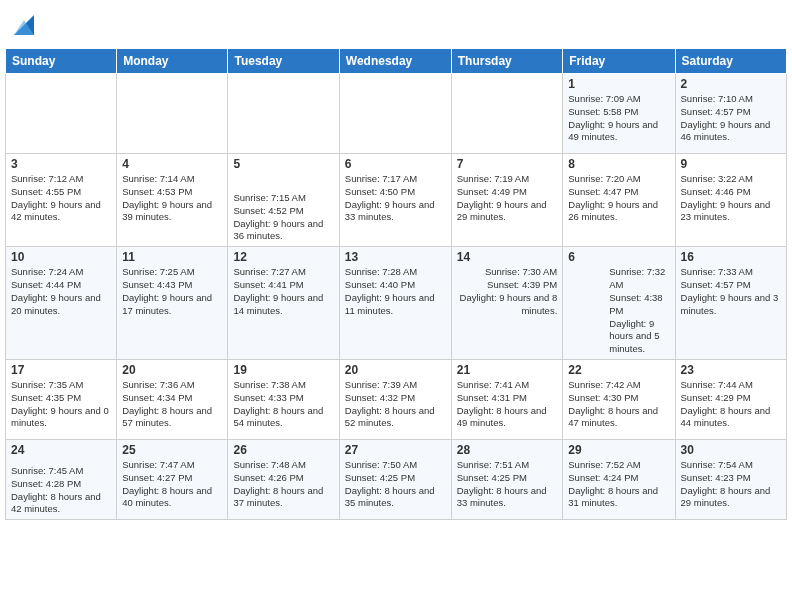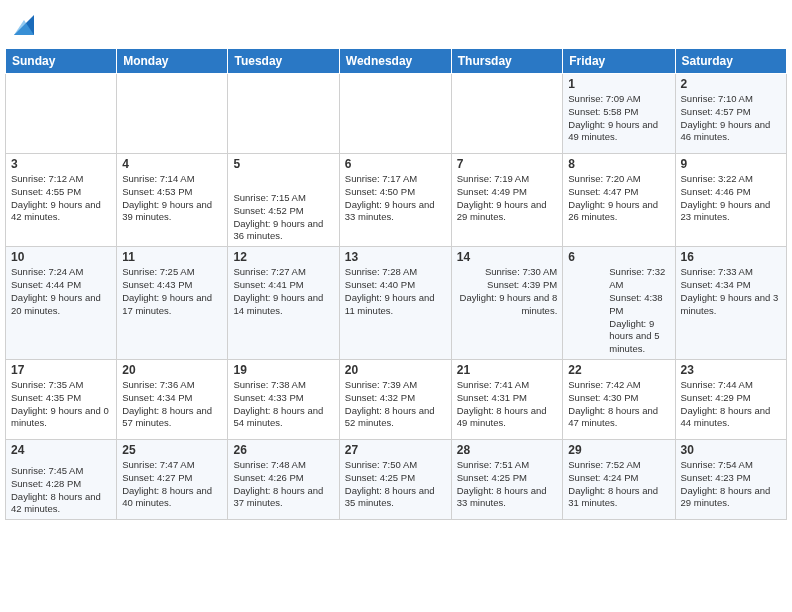--- a/index.html
+++ b/index.html
@@ -180,21 +180,21 @@
           </td>
           <td>
             <span class="day-num">6</span>
             <div class="day-info" style="white-space: pre-line; margin-left: 41px;">Sunrise: 7:32 AM
 Sunset: 4:38 PM
 Daylight: 9 hours and 5 minutes.</div>
           </td>
           <td>
             <span class="day-num">16</span>
             <div class="day-info" style="white-space: pre-line;">Sunrise: 7:33 AM
-Sunset: 4:34 PM
+Sunset: 4:57 PM
 Daylight: 9 hours and 3 minutes.</div>
           </td>
         </tr>
         <tr>
           <td>
             <span class="day-num">17</span>
             <div class="day-info" style="white-space: pre-line;">Sunrise: 7:35 AM
 Sunset: 4:35 PM
 Daylight: 9 hours and 0 minutes.</div>
           </td>

